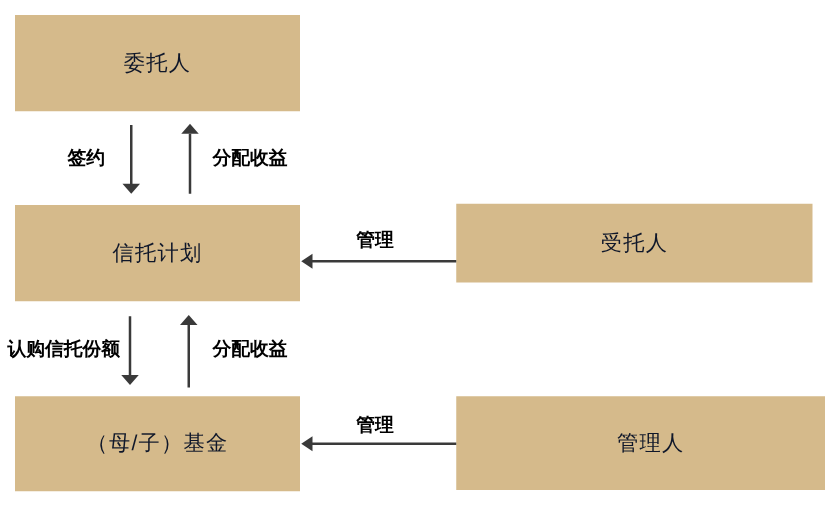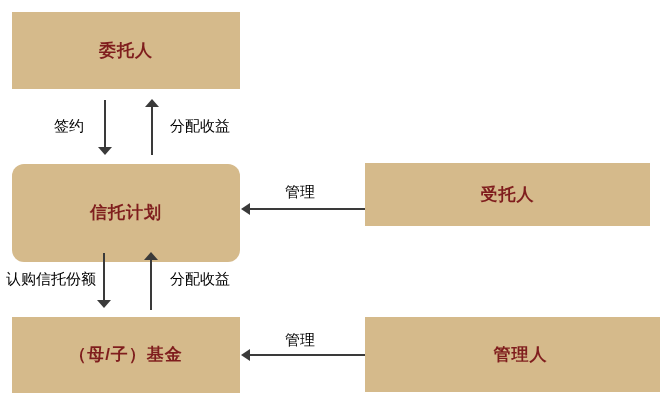--- a/index.html
+++ b/index.html
@@ -8,28 +8,28 @@
     background: #ffffff;
     font-family: "Liberation Sans", "DejaVu Sans", sans-serif;
     position: relative;
     overflow: hidden;
   }
   .stage { position: absolute; left: 0; top: 0; width: 660px; height: 405px; }
 
   .node {
     position: absolute;
     background: #d5ba8b;
-    color: #7f1d1d;
+    color: #0f172a;
     display: flex;
     flex-direction: column;
     align-items: center;
     justify-content: center;
     text-align: center;
     font-size: 17px;
-    font-weight: 700;
+    font-weight: 400;
     letter-spacing: 1px;
     line-height: 24px;
   }
 
   .vline {
     position: absolute;
     width: 2px;
     background: #3a3a3a;
   }
   .hline {
@@ -56,36 +56,36 @@
     width: 0; height: 0;
     border-top: 6px solid transparent;
     border-bottom: 6px solid transparent;
     border-right: 9px solid #3a3a3a;
   }
 
   .edge-label {
     position: absolute;
     color: #000000;
     font-size: 15px;
-    font-weight: 400;
+    font-weight: 700;
     letter-spacing: 0px;
     white-space: nowrap;
     text-align: center;
   }
 </style>
 </head>
 <body>
 
 <div class="stage">
 
   <div class="node" style="left:12px; top:12px; width:228px; height:77px;">
     <span>委托人</span>
   </div>
 
-  <div class="node" style="left:12px; top:164px; width:228px; height:98px;border-radius:12px;">
+  <div class="node" style="left:12px; top:164px; width:228px; height:77px;">
     <span>信托计划</span>
   </div>
 
   <div class="node" style="left:365px; top:163px; width:285px; height:63px;">
     <span>受托人</span>
   </div>
 
   <div class="node" style="left:12px; top:317px; width:228px; height:76px;">
     <span>（母/子）基金</span>
   </div>

